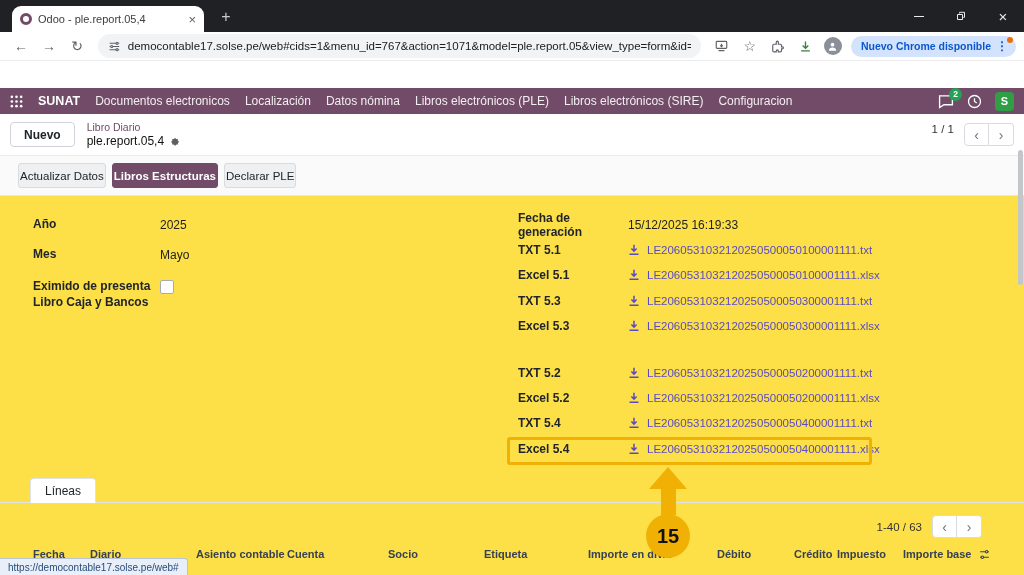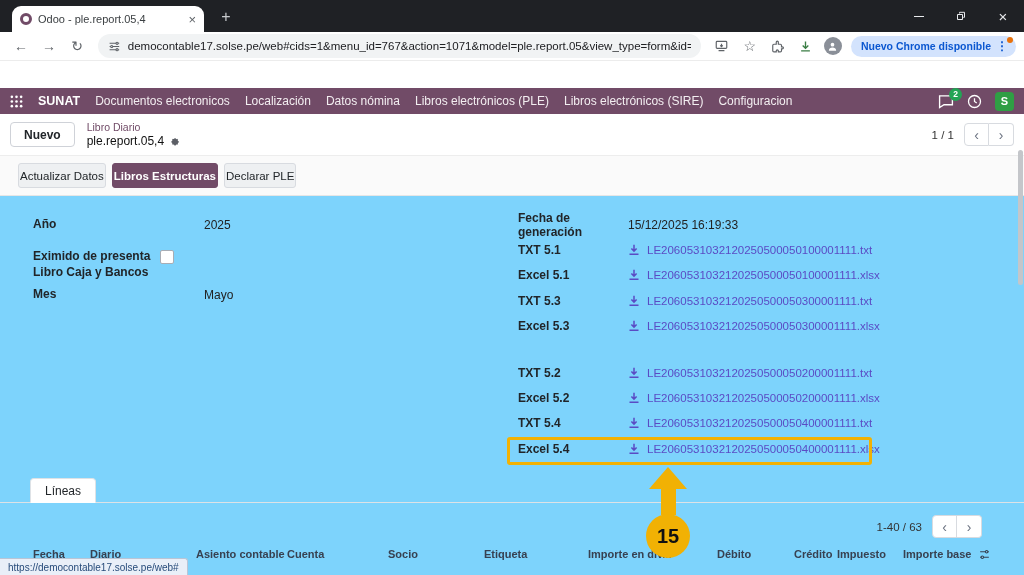--- a/index.html
+++ b/index.html
@@ -52,41 +52,41 @@
   .avatar-odoo { width:19px; height:19px; border-radius:4px; background:#2f9e44; color:#fff; font-size:11px;
                  font-weight:700; display:flex; align-items:center; justify-content:center; }
 
   .controlpanel { position:absolute; top:114px; left:0; width:100%; height:42px; background:#fff;
                   border-bottom:1px solid #ededed; display:flex; align-items:center; padding:0 10px; }
   .btn-new { height:25px; padding:0 13px; background:#fff; border:1px solid #cfd2d8; border-radius:4px;
              font-size:12px; color:#212529; font-weight:600; font-family:inherit; }
   .breadcrumbs { margin-left:12px; display:flex; flex-direction:column; justify-content:center; line-height:1.2; }
   .bc-parent { font-size:10.5px; color:var(--accent,#714B67); text-decoration:none; }
   .bc-current { font-size:12px; color:#111; display:flex; align-items:center; gap:5px; }
-  .cp-right { margin-left:auto; display:flex; align-items:center; gap:10px; }
+  .cp-right { margin-left:auto; display:flex; align-items:flex-start; gap:10px; }
   .pager-text { font-size:11.5px; color:#333; }
   .pager-group { display:flex; }
   .pgr-btn { width:25px; height:23px; border:1px solid #d8dbe0; background:#fff; color:#6b7280;
              font-size:14px; display:flex; align-items:center; justify-content:center; font-family:inherit; }
   .pgr-btn.first { border-radius:4px 0 0 4px; }
   .pgr-btn.last { border-radius:0 4px 4px 0; border-left:none; }
 
   .statusbar { position:absolute; top:156px; left:0; width:100%; height:40px; background:#fafafa;
                border-bottom:1px solid #e6e6e6; display:flex; align-items:center; padding:0 18px; gap:6px; }
   .sb-btn { height:25px; padding:0 1px; font-size:11.5px; border-radius:3px; border:1px solid #d8dbe0;
             background:#eef0f2; color:#212529; font-family:inherit; }
   .sb-btn.primary { background:var(--accent,#714B67); border-color:var(--accent,#714B67); color:#fff; font-weight:600; }
 
-  .sheet { position:absolute; top:196px; left:0; width:100%; height:379px; background:#7dd3fc; }
+  .sheet { position:absolute; top:196px; left:0; width:100%; height:379px; background:#fde047; }
 
   .fields-left { position:absolute; left:33px; top:14px; width:320px; }
   .lrow { height:30px; display:flex; align-items:center; }
   .lrow.checkbox-row { height:auto; align-items:flex-start; padding-top:9px; }
   .llabel { width:127px; font-size:12px; font-weight:700; color:#212529; flex:0 0 auto; line-height:1.3; }
-  .lvalue { font-size:12px; color:#222;margin-left:44px; }
+  .lvalue { font-size:12px; color:#222; }
   .checkbox { width:14px; height:14px; border:1px solid #a8adb5; border-radius:2px; background:#fff; margin-top:1px; }
 
   .fields-right { position:absolute; left:518px; top:16px; }
   .frow { height:25.4px; display:flex; align-items:center; }
   .frow.gap { margin-top:21px; }
   .flabel { width:110px; font-size:12px; font-weight:700; color:#212529; flex:0 0 auto; }
   .fvalue { font-size:12px; color:#222; display:flex; align-items:center; gap:7px; }
   .dl-icon { color:var(--link,#5a4bc4); display:flex; }
   .flink { font-size:11.5px; color:var(--link,#5a4bc4); text-decoration:none; white-space:nowrap; }
 
@@ -257,30 +257,30 @@
     <button class="sb-btn">Declarar PLE</button>
   </div>
 
   <div class="sheet">
 
     <div class="fields-left">
       <div class="lrow">
         <span class="llabel">Año</span>
         <span class="lvalue">2025</span>
       </div>
+      <div class="lrow">
+        <span class="llabel">Mes</span>
+        <span class="lvalue">Mayo</span>
+      </div>
       <div class="lrow checkbox-row">
         <span class="llabel">
           <span>Eximido de presenta</span><br>
           <span>Libro Caja y Bancos</span>
         </span>
         <span class="checkbox"></span>
-      </div>
-      <div class="lrow">
-        <span class="llabel">Mes</span>
-        <span class="lvalue">Mayo</span>
       </div>
     </div>
 
     <div class="fields-right">
       <div class="frow">
         <span class="flabel">Fecha de generación</span>
         <span class="fvalue">15/12/2025 16:19:33</span>
       </div>
 
       <div class="frow">

